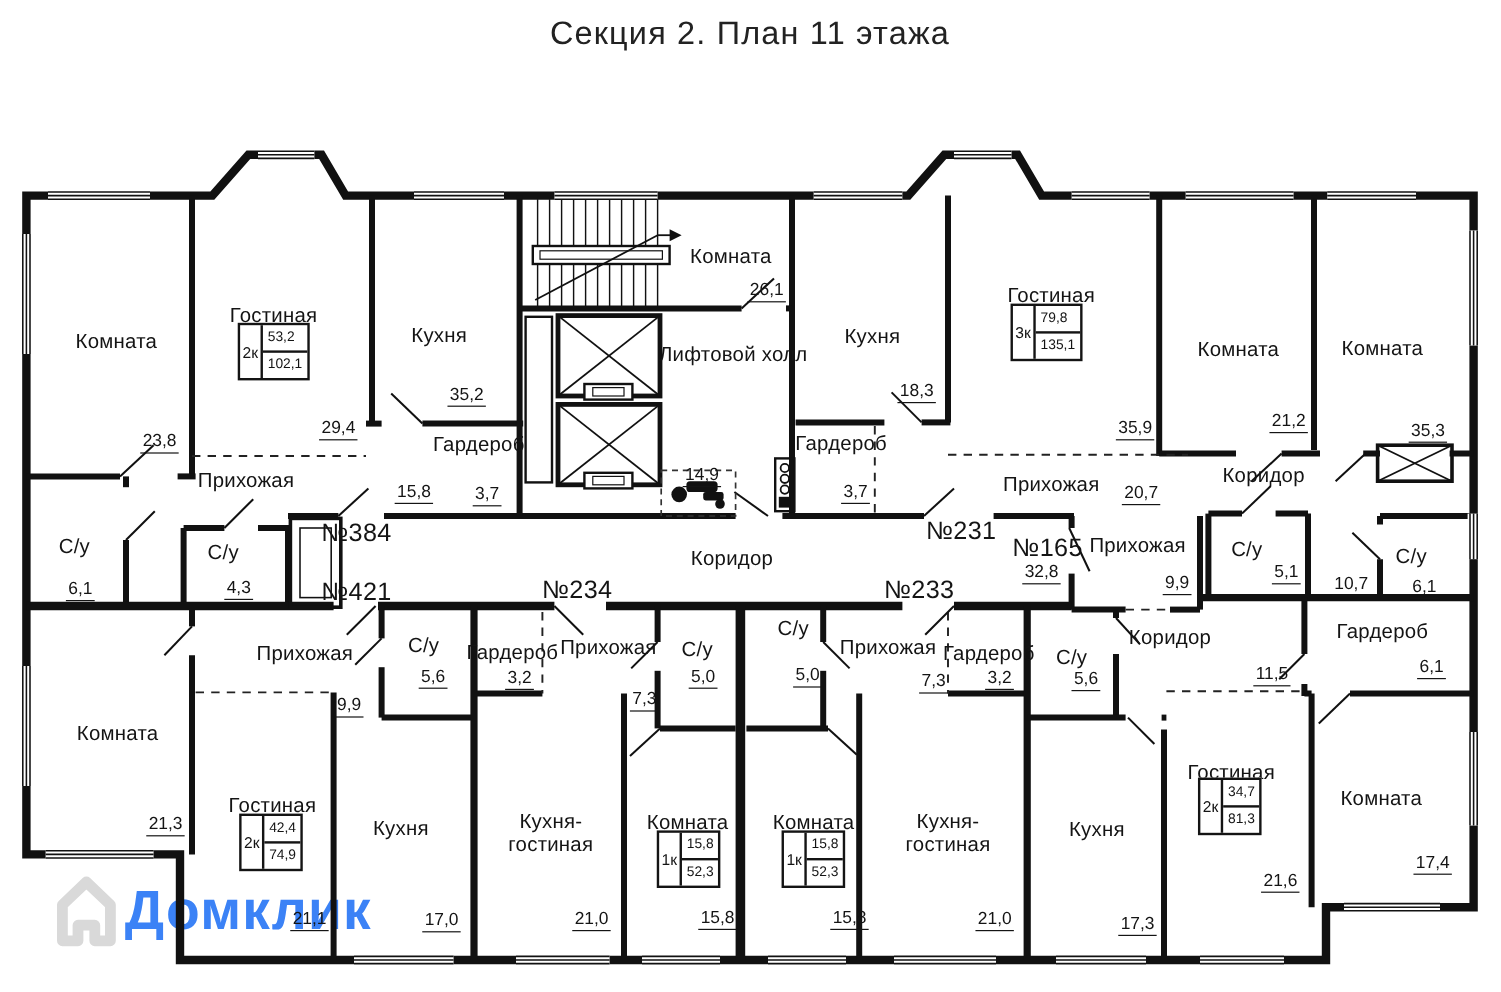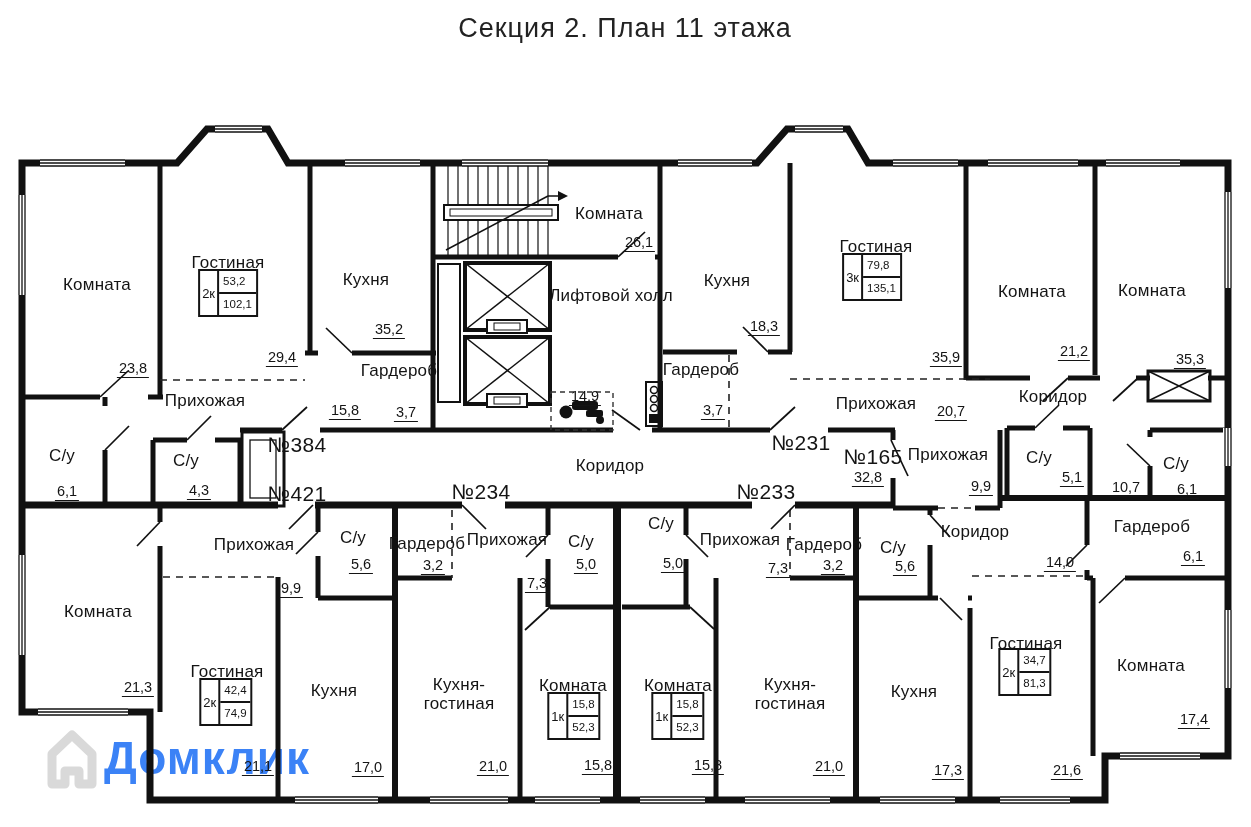--- a/index.html
+++ b/index.html
@@ -490,29 +490,29 @@
   <div class="st-type">1к</div>
   <div class="st-col">
     <div class="st-a">15,8</div>
     <div class="st-b">52,3</div>
   </div>
 </div>
 
 <div class="lbl" style="left:948px;top:455px">Прихожая</div>
 <div class="area" style="left:981px;top:487px">9,9</div>
 <div class="lbl" style="left:975px;top:532px">Коридор</div>
-<div class="area" style="left:1060px;top:563px">14,0</div>
+<div class="area" style="left:1060px;top:563px">11,5</div>
 <div class="lbl" style="left:893px;top:548px">С/у</div>
 <div class="area" style="left:905px;top:567px">5,6</div>
 <div class="lbl" style="left:1152px;top:527px">Гардероб</div>
 <div class="area" style="left:1193px;top:557px">6,1</div>
 <div class="lbl" style="left:914px;top:692px">Кухня</div>
 <div class="area" style="left:948px;top:771px">17,3</div>
 <div class="lbl" style="left:1026px;top:644px">Гостиная</div>
-<div class="area" style="left:1067px;top:771px">21,6</div>
+<div class="area" style="left:1067px;top:735px">21,6</div>
 <div class="lbl" style="left:1151px;top:666px">Комната</div>
 <div class="area" style="left:1194px;top:720px">17,4</div>
 <div class="statbox" style="left:1025px;top:672px">
   <div class="st-type">2к</div>
   <div class="st-col">
     <div class="st-a">34,7</div>
     <div class="st-b">81,3</div>
   </div>
 </div>
 

